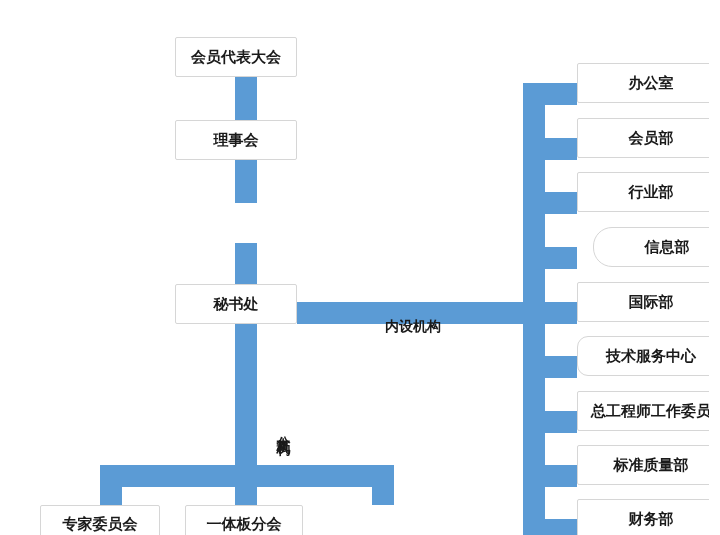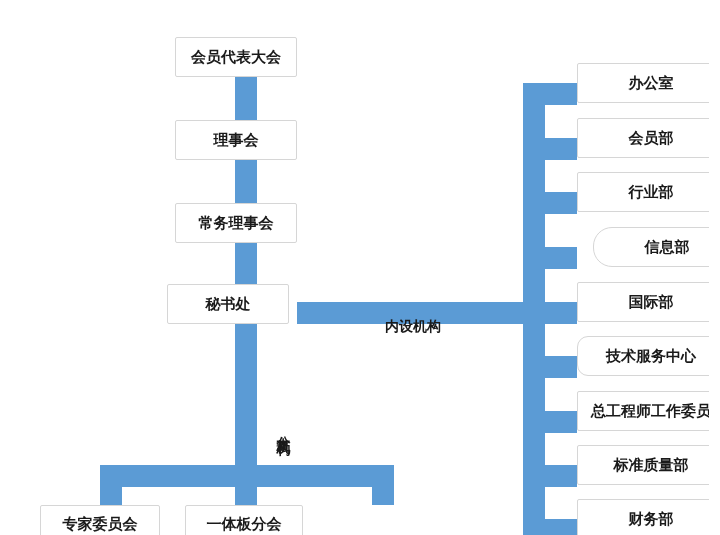--- a/index.html
+++ b/index.html
@@ -58,22 +58,21 @@
     white-space: normal;
   }
 </style>
 </head>
 <body>
 
 <div class="canvas">
 
   <div class="box" style="left:153px; top:15px;  width:122px; height:40px;">会员代表大会</div>
   <div class="box" style="left:153px; top:98px;  width:122px; height:40px;">理事会</div>
-  <div class="box" style="left:153px; top:181px; width:122px; height:40px;">常务理事会</div>
-  <div class="box" style="left:145px; top:262px; width:122px; height:40px;">秘书处</div>
+  <div class="box" style="left:153px; top:262px; width:122px; height:40px;">秘书处</div>
 
   <div class="vline" style="left:213px; top:55px;  height:43px;"></div>
   <div class="vline" style="left:213px; top:138px; height:43px;"></div>
   <div class="vline" style="left:213px; top:221px; height:41px;"></div>
   <div class="vline" style="left:213px; top:302px; height:141px;"></div>
 
   <div class="hline" style="left:275px; top:280px; width:226px;"></div>
   <div class="seclabel" style="left:352px; top:245px;">内设机构</div>
 
   <div class="vline" style="left:500.5px; top:61px; height:436px;"></div>

